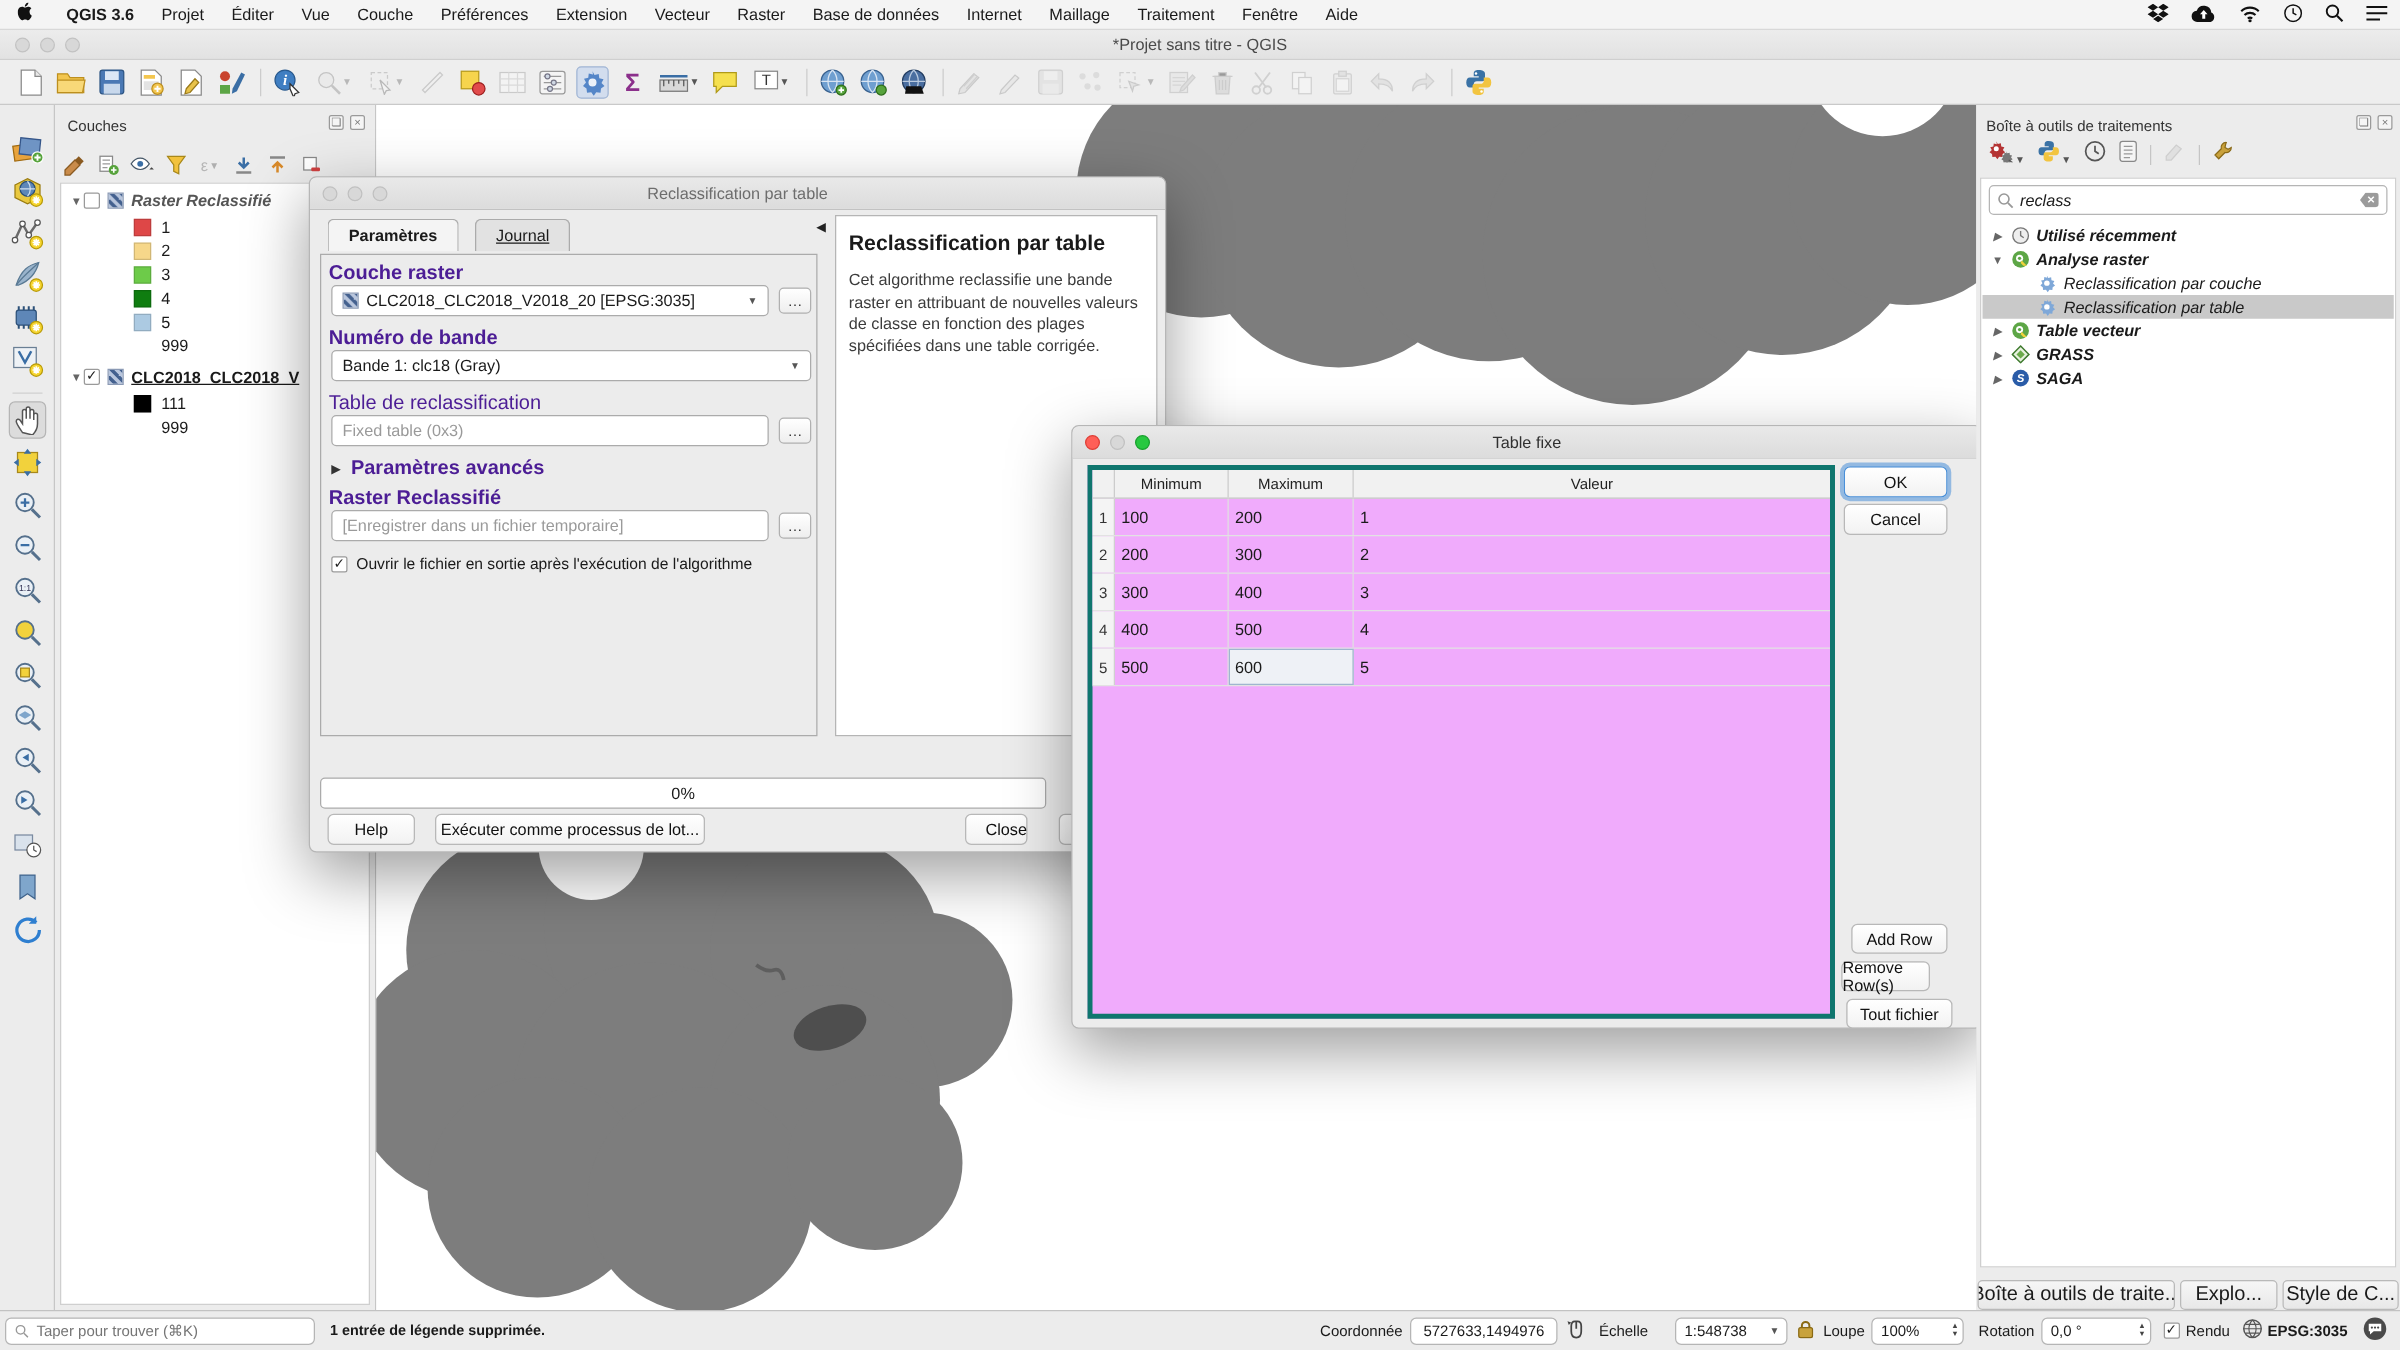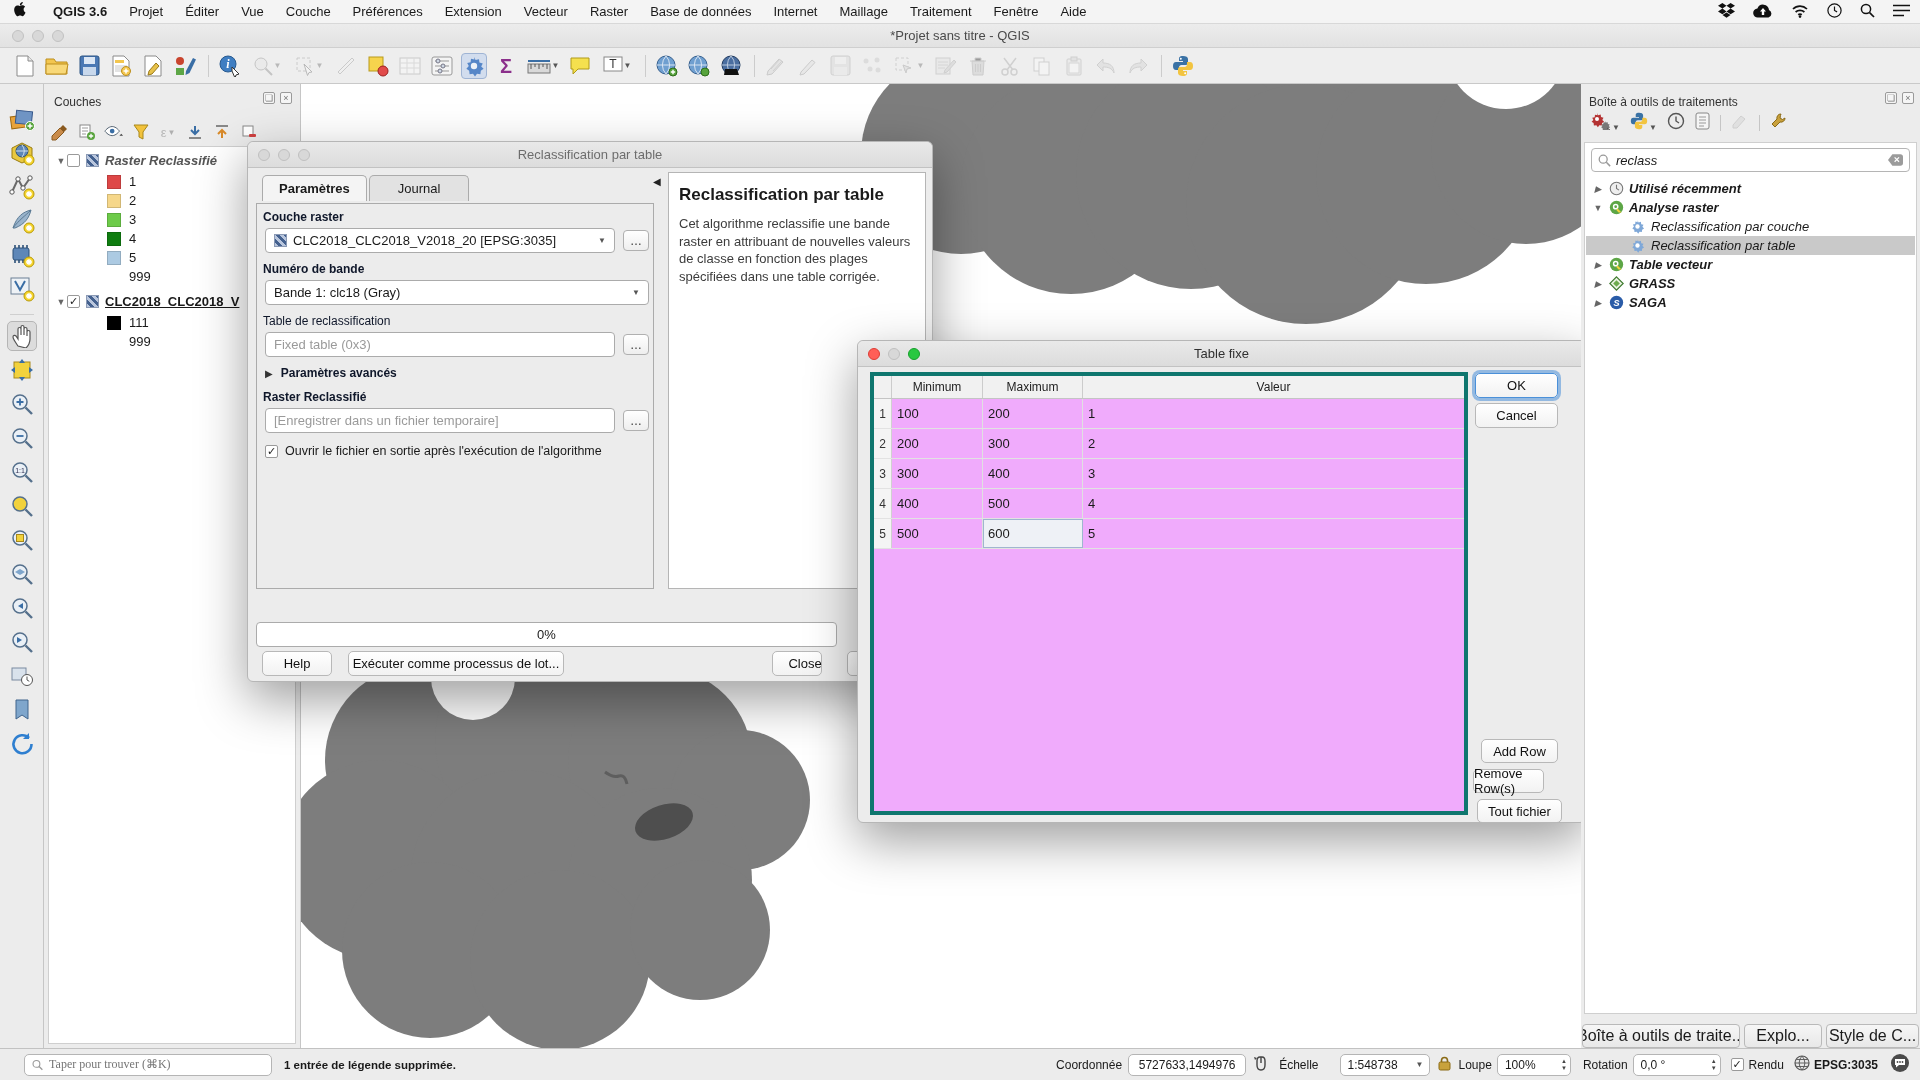--- a/index.html
+++ b/index.html
@@ -54,21 +54,21 @@
   
   .dlg { position:absolute; background:#ececec; border:1px solid #b6b6b6; border-radius:6px;
          box-shadow:0 18px 50px rgba(0,0,0,.38); }
   .dlg-title { position:absolute; left:0; top:0; right:0; height:26px; background:linear-gradient(#e9e9e9,#dcdcdc);
                border-bottom:1px solid #c2c2c2; border-radius:6px 6px 0 0; text-align:center;
                font-size:13px; color:#6d6d6d; line-height:26px; }
   .lights { position:absolute; left:10px; top:7px; display:flex; gap:8px; }
   .lt { width:12px; height:12px; border-radius:50%; }
   .btn { background:linear-gradient(#ffffff,#f2f2f2); border:1px solid #b8b8b8; border-radius:5px;
          font-size:13px; color:#111; display:flex; align-items:center; justify-content:center; }
-  .field-label { font-size:12px; color:#0f172a; }
+  .field-label { font-size:16px; color:#4c1d95; }
   .combo { background:#fff; border:1px solid #ababab; border-radius:4px; height:25px; display:flex;
            align-items:center; padding:0 8px; font-size:13px; }
   .combo .cv { flex:1; white-space:nowrap; overflow:hidden; }
   .ph { color:#9a9a9a; }
   .dots-btn { background:linear-gradient(#fff,#eee); border:1px solid #b0b0b0; border-radius:4px;
               font-size:12px; color:#333; display:flex; align-items:center; justify-content:center; }
   
   .tf-table { position:absolute; background:#f0abfc; border:4px solid #0f766e; font-size:13px; }
   .tf-hrow { display:flex; background:#f1f1f1; border-bottom:1px solid #c4c4c4; height:23px; }
   .tf-hc { border-right:1px solid #cccccc; display:flex; align-items:center; justify-content:center;
@@ -672,21 +672,21 @@
 <div class="dlg" style="left:247px; top:141px; width:686px; height:541px;">
   <div class="dlg-title">Reclassification par table</div>
   <div class="lights">
     <span class="lt" style="background:#d8d8d8; border:1px solid #c0c0c0;"></span>
     <span class="lt" style="background:#d8d8d8; border:1px solid #c0c0c0;"></span>
     <span class="lt" style="background:#d8d8d8; border:1px solid #c0c0c0;"></span>
   </div>
 
   <div class="abs" style="left:14px; top:33px; display:flex;">
     <div style="background:#f4f4f4; border:1px solid #ababab; border-bottom:none; border-radius:5px 5px 0 0; padding:5px 16px; font-size:13px; font-weight:bold;">Paramètres</div>
-    <div style="background:#e2e2e2; border:1px solid #ababab; border-bottom:none; border-radius:5px 5px 0 0; padding:5px 28px; font-size:13px; margin-left:2px;">Journal</div>
+    <div style="background:#e2e2e2; border:1px solid #ababab; border-bottom:none; border-radius:5px 5px 0 0; padding:5px 16px; font-size:13px; margin-left:13px;text-decoration:underline;">Journal</div>
   </div>
 
   <div class="abs" style="left:8px; top:61px; width:398px; height:386px; border:1px solid #ababab; background:#ececec;">
     <div class="field-label abs" style="left:6px; top:6px; font-weight:bold;">Couche raster</div>
     <div class="combo abs" style="left:8px; top:24px; width:350px;">
       <span class="raster-ic" style="margin-right:6px;"></span>
       <span class="cv">CLC2018_CLC2018_V2018_20 [EPSG:3035]</span>
       <span class="caret">▼</span>
     </div>
     <div class="dots-btn abs" style="left:366px; top:26px; width:26px; height:21px;">…</div>
@@ -891,21 +891,21 @@
   </div>
 </div>
 
 <div class="bottom-tabs">
   <div class="btab" style="width:158px;">Boîte à outils de traite...</div>
   <div class="btab" style="width:78px;">Explo...</div>
   <div class="btab" style="flex:1;">Style de C...</div>
 </div>
 
 <div class="statusbar">
-  <div class="sb-input" style="width:248px; margin-left:24px;font-family:Liberation Serif, serif;">
+  <div class="sb-input" style="width:248px; margin-left:4px;">
     <svg width="12" height="12" viewBox="0 0 15 15" style="margin-right:6px;">
         <circle cx="6" cy="6" r="4.6" fill="none" stroke="#999" stroke-width="1.5"></circle>
         <path d="M9.6 9.6L14 14" stroke="#999" stroke-width="1.7"></path>
       </svg>
     <input class="bare" placeholder="Taper pour trouver (⌘K)" style="">
   </div>
   <span class="bold" style="margin-left:12px; font-size:11.5px;">1 entrée de légende supprimée.</span>
   <span style="margin-left:auto;">Coordonnée</span>
   <div class="sb-input" style="width:118px; margin-left:6px; justify-content:center;">
       <span>5727633,1494976</span>

